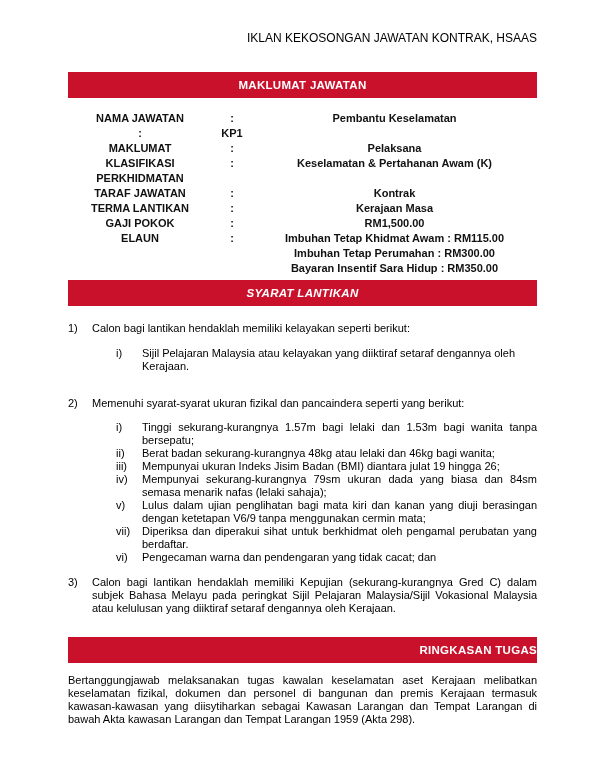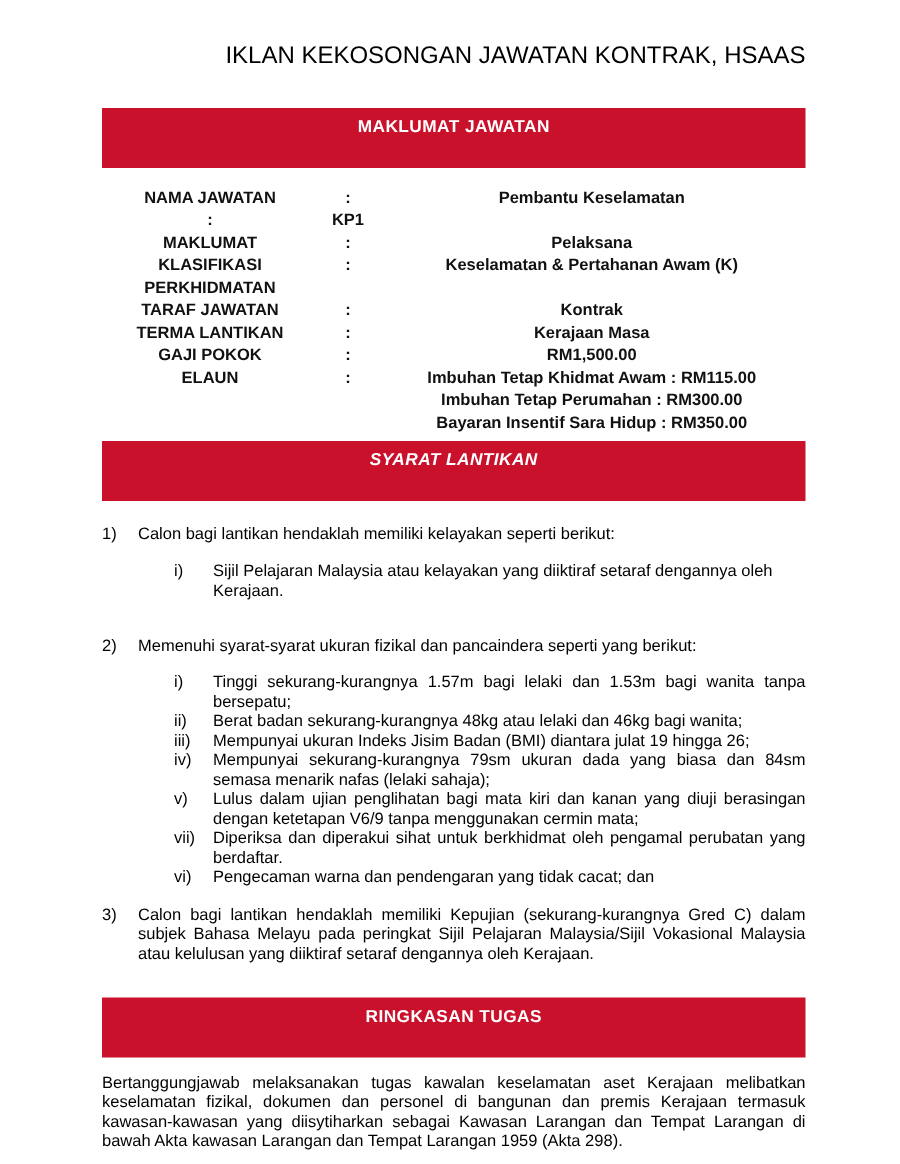--- a/index.html
+++ b/index.html
@@ -4,30 +4,30 @@
 <style>
   * { margin:0; padding:0; box-sizing:border-box; }
   html,body { background:#ffffff; }
   .page {
     width:600px; height:776px; background:#fff; overflow:hidden;
     font-family:"Liberation Sans", sans-serif; color:#111; position:relative;
   }
   .content { margin-left:68px; margin-right:63px; }
   .doc-header {
     padding-top:32px; text-align:right;
-    font-size:16px; line-height:12px; color:#000;
+    font-size:12px; line-height:12px; color:#000;
   }
   .banner {
     background:#C9112C; color:#fff; font-weight:bold;
     font-size:11.5px; letter-spacing:0.3px; text-align:center;
-    height:40px; line-height:26px;
+    height:26px; line-height:26px;
   }
   .banner-maklumat { margin-top:28px; }
   .banner-syarat  { margin-top:4px;font-style:italic; }
-  .banner-ringkasan { margin-top:22px; }
+  .banner-ringkasan { margin-top:22px;text-align:right; }
   .info-table { margin-top:13px; font-size:11px; font-weight:bold; }
   .info-row { display:grid; grid-template-columns:144px 40px 1fr; }
   .info-row .cell { line-height:15px;text-align:center; }
   .info-value-line { line-height:15px; }
   .body-text { font-size:11px; line-height:13px; color:#000; }
   .list { margin-top:16px; }
   .list-item { display:flex; margin-bottom:12px; }
   .list-item:last-child { margin-bottom:0; }
   .num-col { width:24px; flex:0 0 24px; }
   .item-body { flex:1; }

